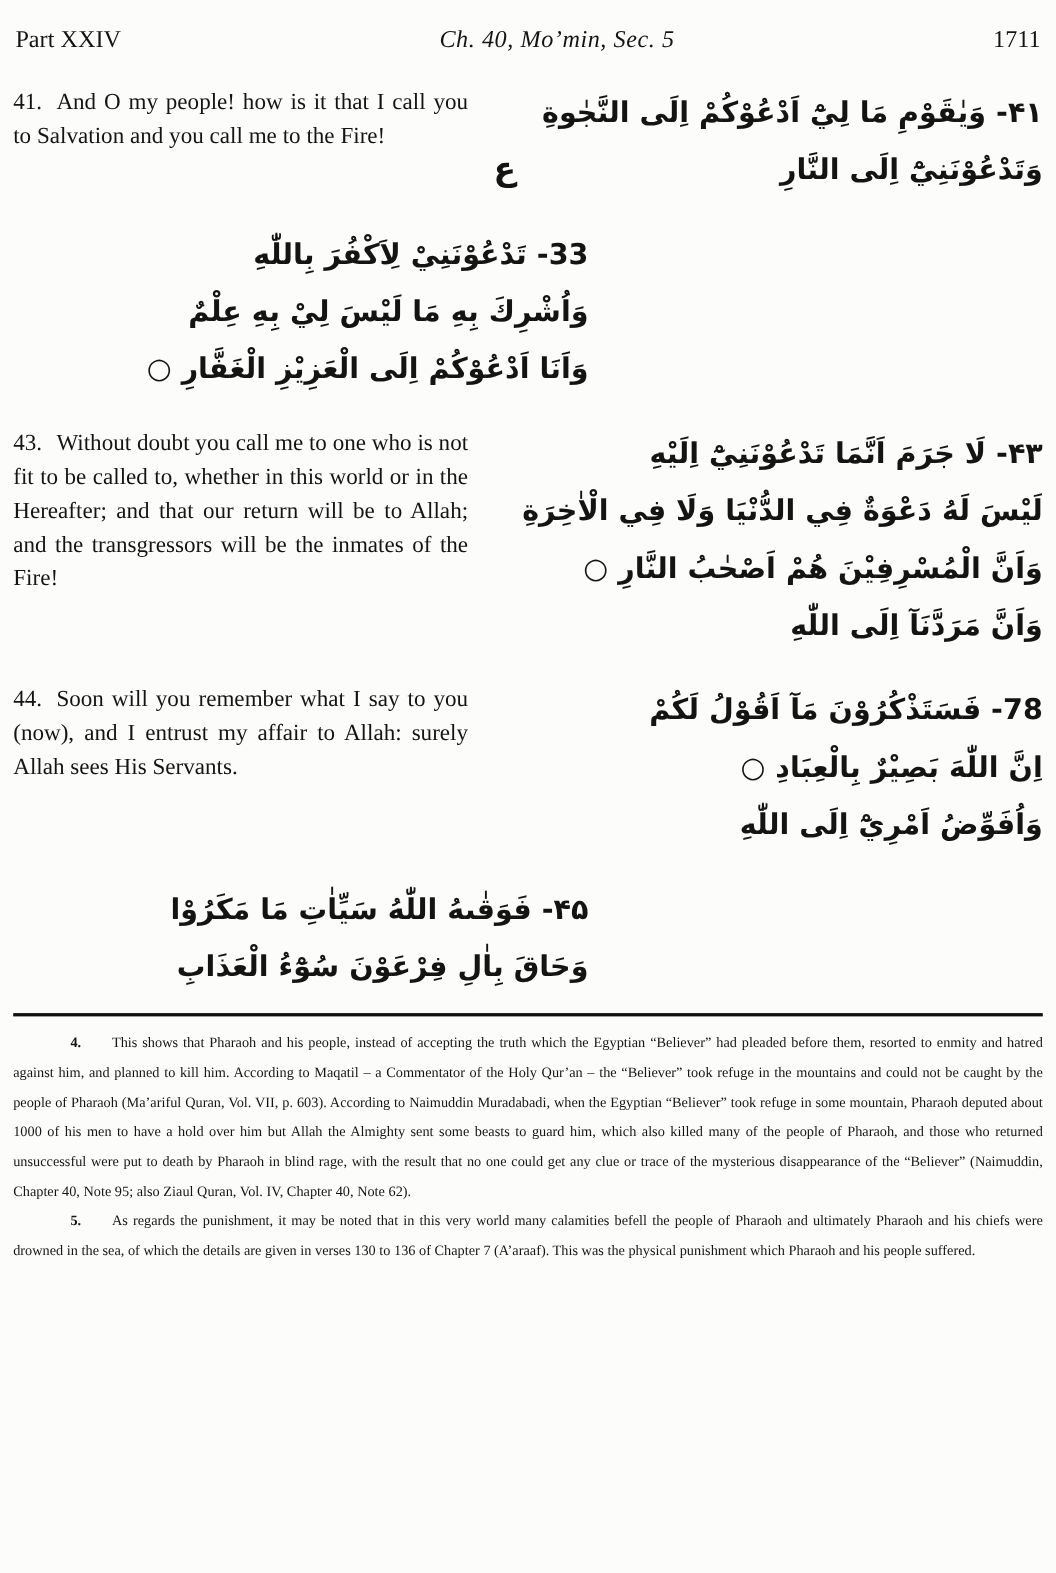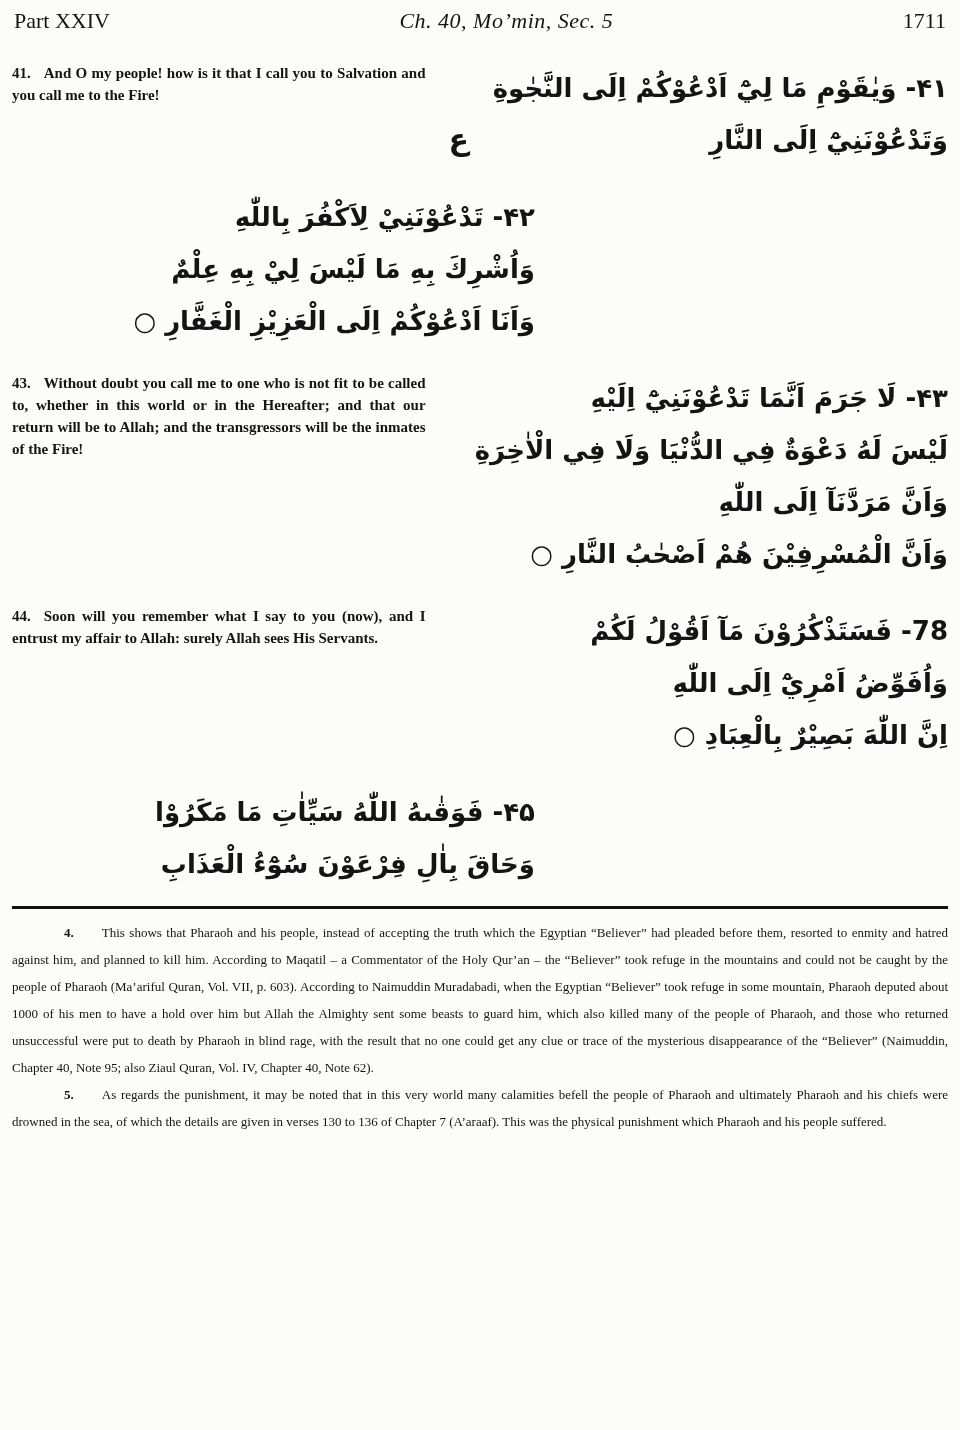--- a/index.html
+++ b/index.html
@@ -2,35 +2,35 @@
 <html><head>
 <meta charset="utf-8">
 <style>
   * { margin: 0; padding: 0; box-sizing: border-box; }
   html, body { width: 960px; }
   body {
     width: 960px; height: 1430px; overflow: hidden;
     background: #fcfcfa; color: #141414;
     font-family: "Liberation Serif", "DejaVu Serif", serif;
   }
-  .page { padding: 6px 12px 8px 12px; }
+  .page { padding: 21px 12px 8px 12px; }
 
   
   .page-header {
     display: flex; justify-content: space-between; align-items: baseline;
     font-size: 22px; padding: 2px 2px 0 2px;
   }
   .hdr-center { font-style: italic; letter-spacing: .5px; }
 
   
   .verses { margin-top: 28px; display: flex; flex-direction: column; gap: 25px; }
   .verse-row { display: flex; justify-content: space-between; align-items: flex-start; }
 
   .english {
-    width: 414px; font-weight: bold; font-size: 15px;
+    width: 414px; font-weight: normal; font-size: 21px;
     line-height: 1.47; text-align: justify;
   }
   .vnum { margin-right: 13px; }
 
   .arabic {
     width: 506px; direction: rtl;
     font-family: "DejaVu Sans", sans-serif; font-weight: bold;
     font-size: 26px;
     margin-left: 17px;
   }
@@ -65,46 +65,46 @@
         <div class="aline">۴۱- وَيٰقَوْمِ مَا لِيْٓ اَدْعُوْكُمْ اِلَى النَّجٰوةِ</div>
         <div class="aline marker-line">
           <span>وَتَدْعُوْنَنِيْٓ اِلَى النَّارِ</span>
           <span class="ayah-ornament">ع</span>
         </div>
       </div>
     </section>
 
     <section class="verse-row">
       <div class="arabic">
-        <div class="aline">۴۲- تَدْعُوْنَنِيْ لِاَكْفُرَ بِاللّٰهِ</div>
+        <div class="aline">33- تَدْعُوْنَنِيْ لِاَكْفُرَ بِاللّٰهِ</div>
         <div class="aline">وَاُشْرِكَ بِهِ مَا لَيْسَ لِيْ بِهِ عِلْمٌ</div>
         <div class="aline">وَاَنَا اَدْعُوْكُمْ اِلَى الْعَزِيْزِ الْغَفَّارِ ○</div>
       </div>
     </section>
 
     <section class="verse-row">
       <p class="english">
         <span class="vnum">43.</span><span>Without doubt you call me to one who is not fit to be called to, whether in this world or in the Hereafter; and that our return will be to Allah; and the transgressors will be the inmates of the Fire!</span>
       </p>
       <div class="arabic">
         <div class="aline">۴۳- لَا جَرَمَ اَنَّمَا تَدْعُوْنَنِيْٓ اِلَيْهِ</div>
         <div class="aline">لَيْسَ لَهُ دَعْوَةٌ فِي الدُّنْيَا وَلَا فِي الْاٰخِرَةِ</div>
+        <div class="aline">وَاَنَّ الْمُسْرِفِيْنَ هُمْ اَصْحٰبُ النَّارِ ○</div>
         <div class="aline">وَاَنَّ مَرَدَّنَآ اِلَى اللّٰهِ</div>
-        <div class="aline">وَاَنَّ الْمُسْرِفِيْنَ هُمْ اَصْحٰبُ النَّارِ ○</div>
       </div>
     </section>
 
     <section class="verse-row">
       <p class="english">
         <span class="vnum">44.</span><span>Soon will you remember what I say to you (now), and I entrust my affair to Allah: surely Allah sees His Servants.</span>
       </p>
       <div class="arabic">
         <div class="aline">78- فَسَتَذْكُرُوْنَ مَآ اَقُوْلُ لَكُمْ</div>
+        <div class="aline">اِنَّ اللّٰهَ بَصِيْرٌ بِالْعِبَادِ ○</div>
         <div class="aline">وَاُفَوِّضُ اَمْرِيْٓ اِلَى اللّٰهِ</div>
-        <div class="aline">اِنَّ اللّٰهَ بَصِيْرٌ بِالْعِبَادِ ○</div>
       </div>
     </section>
 
     <section class="verse-row">
       <div class="arabic">
         <div class="aline">۴۵- فَوَقٰىهُ اللّٰهُ سَيِّاٰتِ مَا مَكَرُوْا</div>
         <div class="aline">وَحَاقَ بِاٰلِ فِرْعَوْنَ سُوْٓءُ الْعَذَابِ</div>
       </div>
     </section>
 

